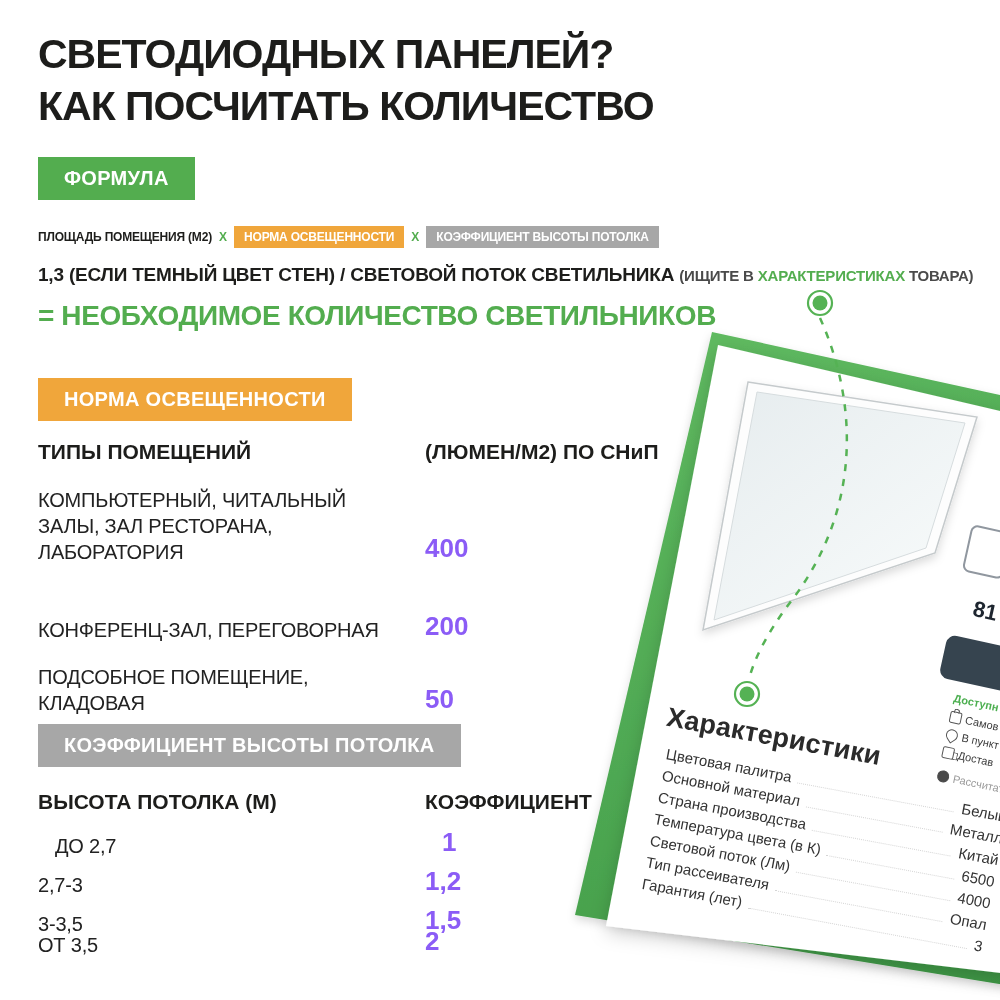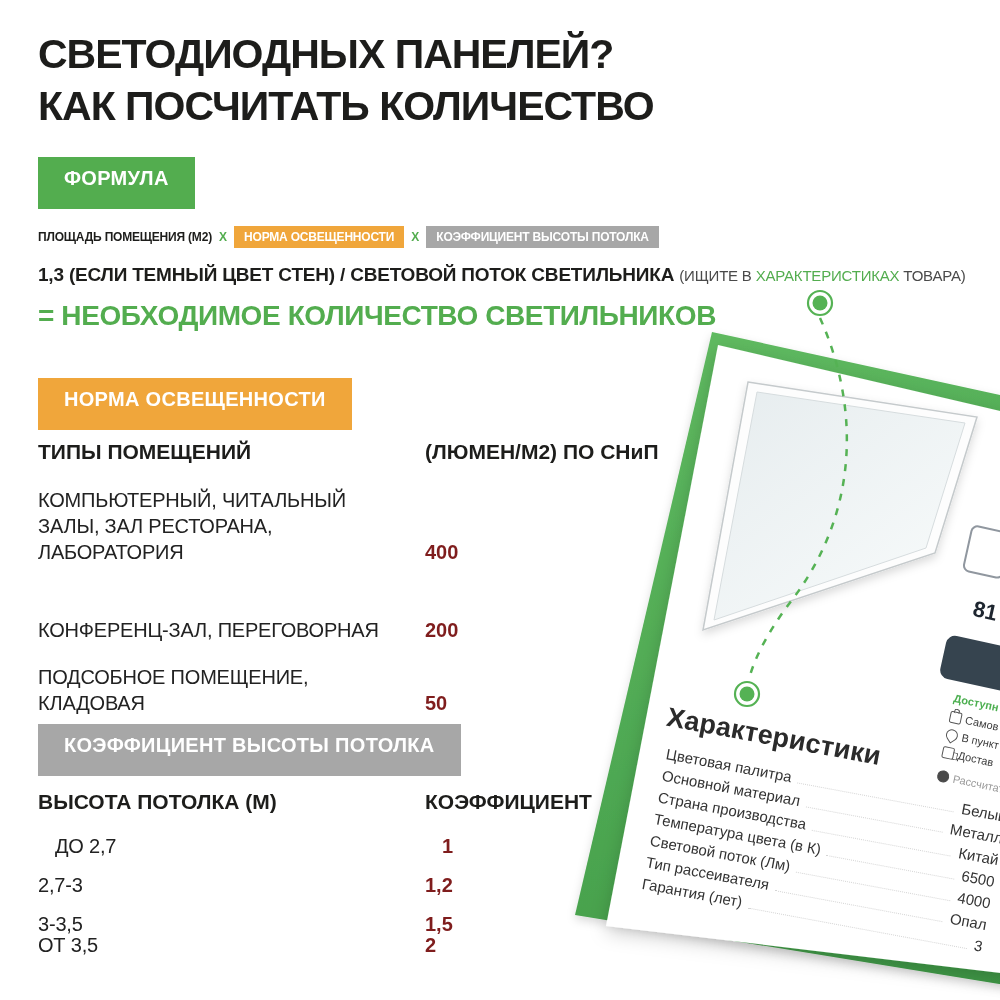--- a/index.html
+++ b/index.html
@@ -3,45 +3,45 @@
 <meta charset="utf-8">
 <style>
   html,body{margin:0;padding:0;}
   body{width:1000px;height:1000px;position:relative;overflow:hidden;background:#ffffff;
        font-family:"Liberation Sans","DejaVu Sans",sans-serif;}
   .abs{position:absolute;}
 
   
   .title{left:38px;top:28px;width:640px;font-size:41px;line-height:1.28;font-weight:800;
          color:#1d1d1b;letter-spacing:-1px;}
-  .badge{height:52px;line-height:43px;padding:0 26px;font-size:20px;font-weight:800;
+  .badge{height:43px;line-height:43px;padding:0 26px;font-size:20px;font-weight:800;
          color:#ffffff;letter-spacing:.3px;display:inline-block;text-align:right;}
   .badge-green{background:#53ad4f;left:38px;top:157px;}
   .badge-orange{background:#f0a63b;left:38px;top:378px;}
   .badge-gray{background:#a7a7a7;left:38px;top:724px;}
 
   .formula-line1{left:38px;top:226px;font-size:12px;font-weight:700;color:#1d1d1b;
                  white-space:nowrap;letter-spacing:-.2px;}
   .formula-line1 .x{color:#53ad4f;padding:0 4px;}
   .chip{display:inline-block;padding:4px 10px;color:#fff;}
   .chip-orange{background:#f0a63b;}
   .chip-gray{background:#a7a7a7;}
   .formula-line2{left:38px;top:264px;font-size:19px;font-weight:800;color:#1d1d1b;
                  white-space:nowrap;letter-spacing:-.2px;}
-  .formula-note{font-size:15px;color:#4a4a4a;font-weight:400;}
+  .formula-note{font-size:15px;color:#4a4a4a;font-weight:700;}
   .formula-note .link{color:#53ad4f;}
   .formula-result{left:38px;top:300px;font-size:28px;font-weight:800;color:#53ad4f;
                   letter-spacing:-.4px;white-space:nowrap;}
 
   .tbl{left:38px;width:640px;}
   .tbl-head{position:absolute;top:0;left:0;font-size:21px;font-weight:800;color:#1d1d1b;}
   .tbl-head2{position:absolute;top:0;left:387px;font-size:21px;font-weight:800;color:#1d1d1b;white-space:nowrap;text-align:right;}
   .trow{position:absolute;left:0;width:640px;}
   .trow .lbl{display:inline-block;width:370px;font-size:20px;color:#222;letter-spacing:-.2px;line-height:1.3;}
-  .trow .val{position:absolute;left:387px;bottom:1px;font-size:20px;font-weight:800;color:#7f1d1d;}
+  .trow .val{position:absolute;left:387px;bottom:1px;font-size:26px;font-weight:800;color:#8b5cf6;}
 
   
   #collage-svg, #overlay-svg{position:absolute;left:0;top:0;pointer-events:none;}
   #overlay-svg{z-index:30;}
 
   .price{left:976px;top:596px;font-size:22px;font-weight:800;color:#1e2630;
          transform:rotate(12.5deg);transform-origin:left top;z-index:20;}
   .cart-btn{left:948px;top:634px;width:120px;height:44px;background:#36444f;border:none;
             border-radius:9px;transform:rotate(12.5deg);transform-origin:left top;z-index:20;}
   .thumb-box{left:972px;top:524px;width:38px;height:44px;border:2px solid #7d858f;

